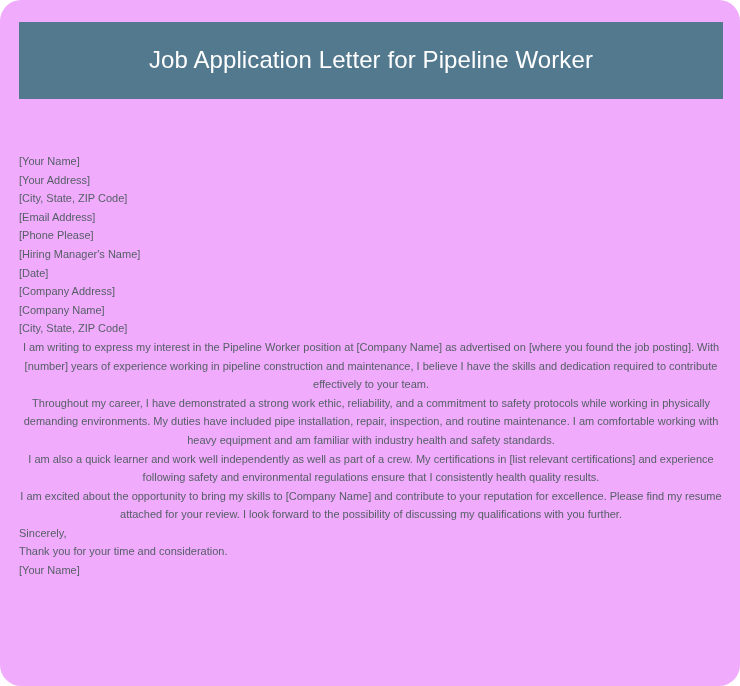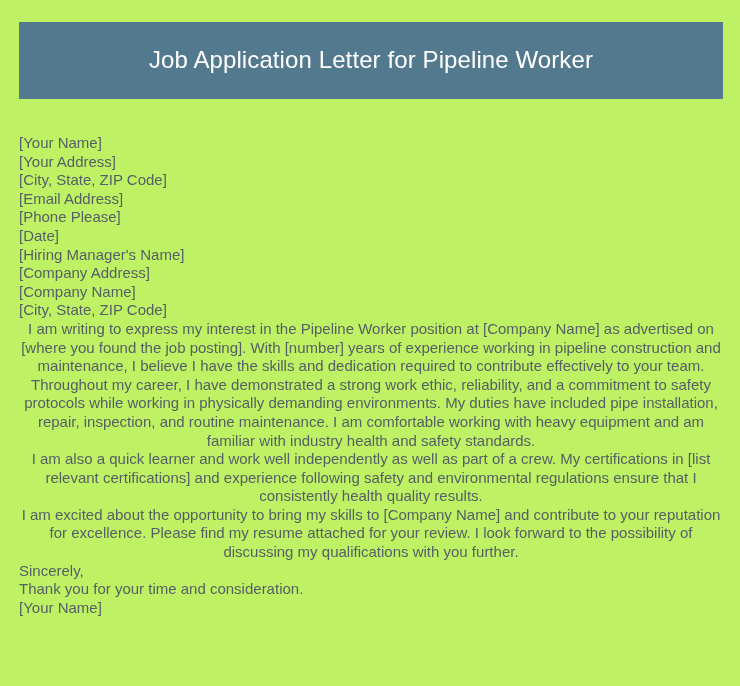--- a/index.html
+++ b/index.html
@@ -10,21 +10,22 @@
     width: 740px;
     height: 686px;
     background: #ffffff;
     font-family: "Liberation Sans", sans-serif;
     overflow: hidden;
   }
   .page {
     width: 740px;
     height: 686px;
     position: relative;
-    background: #bef264;
+    background: #f0abfc;
+    border-radius: 21px;
   }
   .doc-header {
     position: absolute;
     left: 19px;
     top: 22px;
     width: 704px;
     height: 77px;
     background: #53798f;
     display: flex;
     align-items: center;
@@ -38,24 +39,24 @@
     font-family: "Liberation Sans", sans-serif;
     letter-spacing: 0.1px;
     line-height: 1.2;
     text-align: center;
     margin: 0;
     white-space: nowrap;
   }
   .doc-body {
     position: absolute;
     left: 19px;
-    top: 134px;
+    top: 152px;
     width: 704px;
     color: #555f66;
-    font-size: 15px;
+    font-size: 11px;
     line-height: 18.6px;
     font-family: "Liberation Sans", sans-serif;
   }
   .block-line {
     display: block;
     white-space: pre-wrap;
   }
   .para {
     display: block;
     margin: 0;
@@ -73,23 +74,23 @@
   </div>
 
   <div class="doc-body">
 
     <span class="block-line">[Your Name]</span>
     <span class="block-line">[Your Address]</span>
     <span class="block-line">[City, State, ZIP Code]</span>
     <span class="block-line">[Email Address]</span>
     <span class="block-line">[Phone Please]</span>
 
+    <span class="block-line">[Hiring Manager's Name]</span>
+
     <span class="block-line">[Date]</span>
-
-    <span class="block-line">[Hiring Manager's Name]</span>
     <span class="block-line">[Company Address]</span>
     <span class="block-line">[Company Name]</span>
     <span class="block-line">[City, State, ZIP Code]</span>
 
 
     <p class="para">I am writing to express my interest in the Pipeline Worker position at [Company Name] as advertised on [where you found the job posting]. With [number] years of experience working in pipeline construction and maintenance, I believe I have the skills and dedication required to contribute effectively to your team.</p>
     <p class="para">Throughout my career, I have demonstrated a strong work ethic, reliability, and a commitment to safety protocols while working in physically demanding environments. My duties have included pipe installation, repair, inspection, and routine maintenance. I am comfortable working with heavy equipment and am familiar with industry health and safety standards.</p>
     <p class="para">I am also a quick learner and work well independently as well as part of a crew. My certifications in [list relevant certifications] and experience following safety and environmental regulations ensure that I consistently health quality results.</p>
     <p class="para">I am excited about the opportunity to bring my skills to [Company Name] and contribute to your reputation for excellence. Please find my resume attached for your review. I look forward to the possibility of discussing my qualifications with you further.</p>
 

